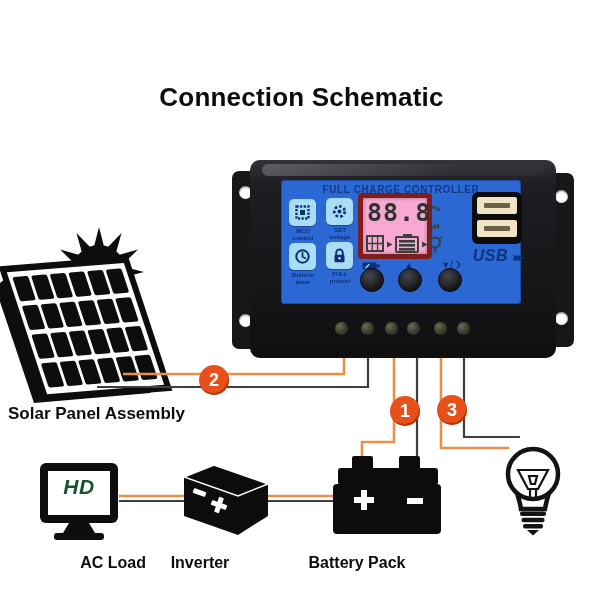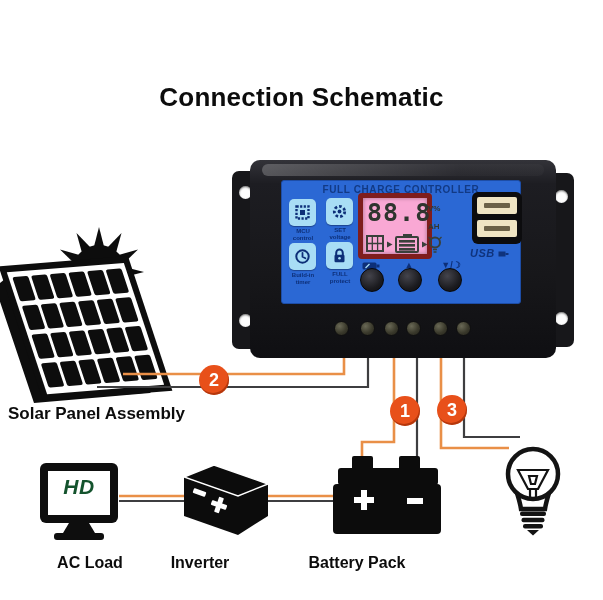--- a/index.html
+++ b/index.html
@@ -3,21 +3,21 @@
 <meta charset="utf-8">
 <style>
   html,body{margin:0;padding:0;background:#fff;}
   #canvas{position:relative;width:603px;height:600px;background:#fff;overflow:hidden;
           font-family:"Liberation Sans",sans-serif;}
   #scene{position:absolute;left:0;top:0;z-index:1;}
   .lbl{position:absolute;color:#0c0c0c;font-weight:bold;z-index:4;}
   #page-title{left:0;top:60px;width:100%;text-align:center;font-size:26px;letter-spacing:.2px;margin-top:22px;}
   #solar-label{left:8px;top:404px;font-size:17px;}
   .dev-label{width:130px;text-align:center;top:554px;font-size:16px;}
-  #ac-load-label{left:25px;}
+  #ac-load-label{left:16px;text-align:right;}
   #inverter-label{left:135px;}
   #battery-label{left:292px;}
   #dc-load-label{left:422px;}
   #hd-text{position:absolute;left:48px;top:475px;width:62px;text-align:center;z-index:4;
            font-style:italic;font-weight:900;font-size:21px;color:#14532d;letter-spacing:.5px;}
   
   #controller{position:absolute;left:228px;top:158px;width:350px;height:202px;z-index:2;}
   .wing{position:absolute;width:30px;height:178px;background:#17171a;border-radius:7px;}
   #wing-l{left:4px;top:13px;} #wing-r{left:316px;top:15px;height:174px;}
   .hole{position:absolute;width:13px;height:13px;border-radius:50%;background:#fdfdfd;
@@ -40,22 +40,22 @@
   #lcd-value{position:absolute;left:4px;top:0px;font-family:"DejaVu Sans Mono",monospace;
         font-weight:bold;font-size:25px;color:#2e342e;letter-spacing:1px;}
   .lcd-unit{position:absolute;left:65px;font-size:8px;font-weight:bold;color:#323832;}
   #lcd-icons{position:absolute;left:1px;top:35px;}
   .sym{position:absolute;top:79px;font-size:9px;font-weight:bold;color:#0d2f78;}
   .rbtn{position:absolute;top:87px;width:22px;height:22px;border-radius:50%;border:1px solid #08080a;
         background:radial-gradient(circle at 38% 32%,#44444c,#1b1b1f 62%,#0d0d10);}
   #usb-port{position:absolute;left:190px;top:11px;width:50px;height:52px;background:#0c0c0e;border-radius:6px;}
   .usb-slot{position:absolute;left:5px;width:40px;height:17px;background:#efe4c3;border-radius:2px;}
   .usb-contact{width:26px;height:5px;background:#6b6147;margin:6px auto 0;border-radius:1px;}
-  #usb-label{position:absolute;left:188px;top:66px;width:54px;text-align:left;font-style:italic;
-        font-weight:900;font-size:11px;color:#0f337c;letter-spacing:.5px;}
+  #usb-label{position:absolute;left:188px;top:66px;width:54px;text-align:right;font-style:italic;
+        font-weight:900;font-size:16px;color:#0f337c;letter-spacing:.5px;}
   .term{position:absolute;top:162.5px;width:15px;height:15px;border-radius:50%;border:1px solid #101010;
         background:radial-gradient(circle at 35% 32%,#6a6956,#3b3a2c 55%,#23221b);box-sizing:border-box;}
   
   .badge{position:absolute;width:30px;height:30px;border-radius:50%;background:#e8501a;z-index:5;
          color:#fff;font-weight:bold;font-size:18px;display:flex;align-items:center;justify-content:center;
          box-shadow:inset -1px -2px 0 rgba(140,35,0,.55);}
 </style>
 </head>
 <body>
 

